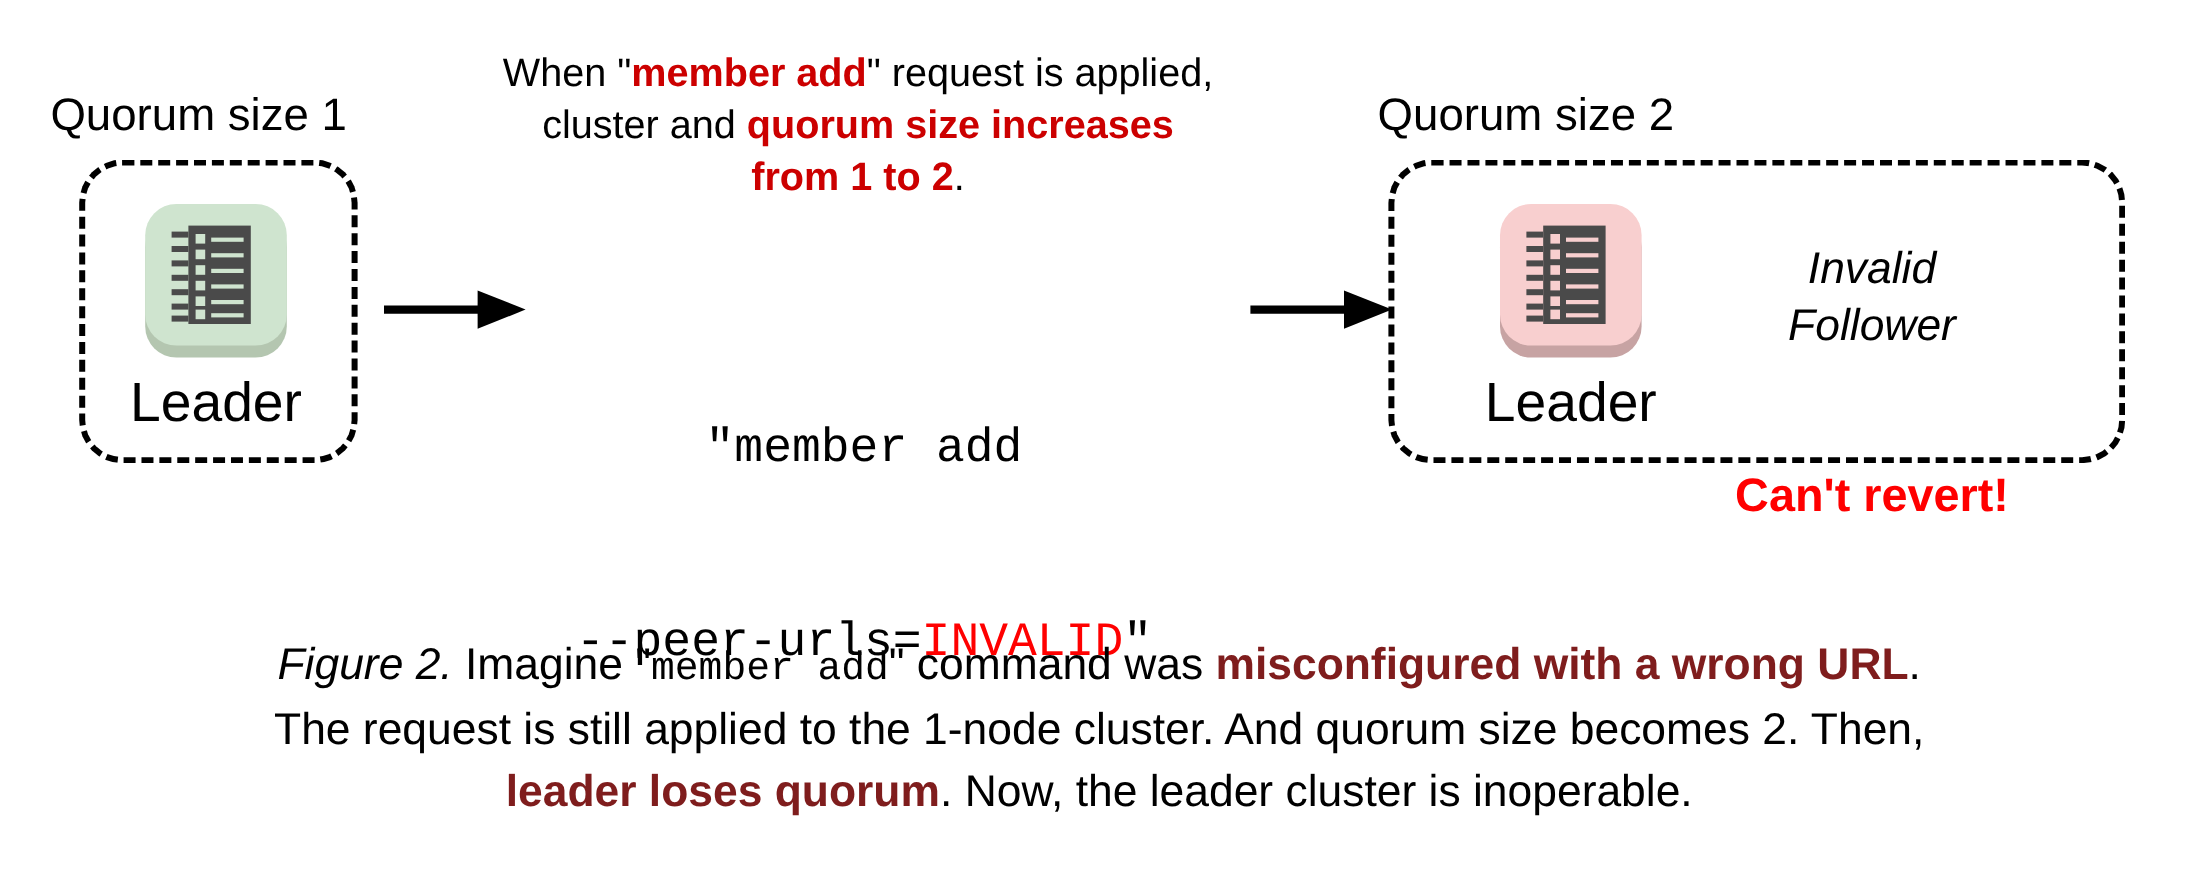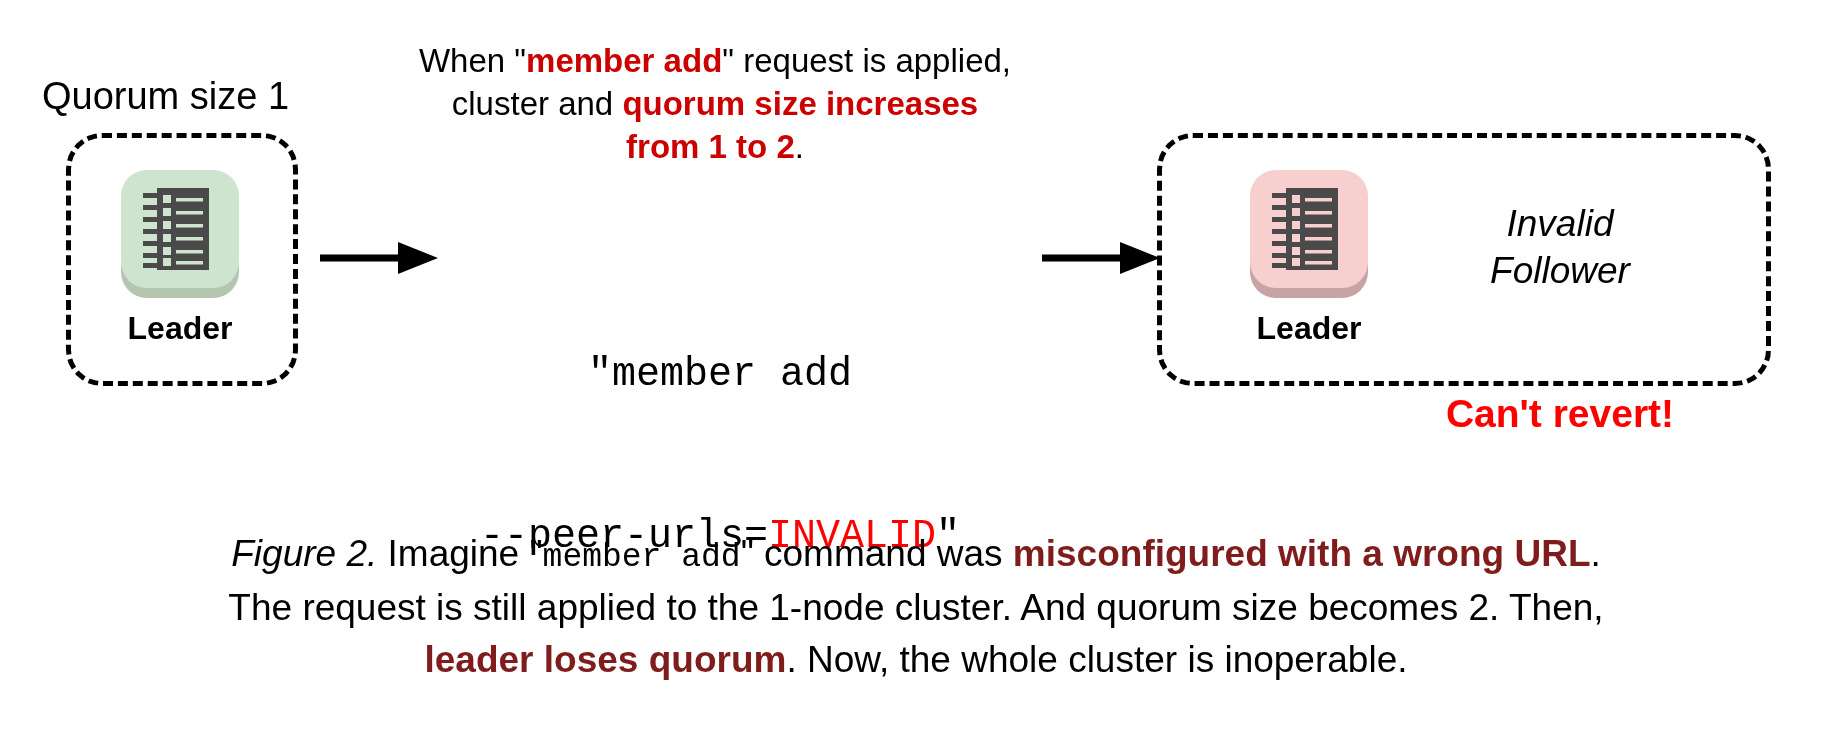--- a/index.html
+++ b/index.html
@@ -63,24 +63,23 @@
     top: 4px;
     width: 118px;
     height: 118px;
     border-radius: 26px;
   }
   .node-label {
     position: absolute;
     top: 146px;
     left: 50%;
     transform: translateX(-50%);
-    font-size: 32px;
+    font-size: 46px;
     line-height: 1;
     white-space: nowrap;
-    font-weight: bold;
   }
   .node svg { position: absolute; left: 3px; top: 4px; }
 
   
   .command {
     font-family: "Liberation Mono", "DejaVu Sans Mono", monospace;
     font-size: 40px;
     line-height: 1.35;
     text-align: center;
     white-space: pre;
@@ -194,20 +193,21 @@
   <div class="abs command" style="left:440px; top:240px; width:560px;">
     <div>"member add</div>
     <div><span>--peer-urls=</span><span class="invalid">INVALID</span><span>"</span></div>
   </div>
 
   <svg class="arrow" style="left:1040px; top:236px;" width="124" height="44">
     <line x1="2" y1="22" x2="86" y2="22" stroke="#000" stroke-width="7"></line>
     <polygon points="80,6 120,22 80,38" fill="#000"></polygon>
   </svg>
 
+  <div class="abs cluster-title" style="left:1148px; top:77px;">Quorum size 2</div>
 
   <div class="abs cluster-box" style="left:1157px; top:133px; width:614px; height:253px;"></div>
 
   <div class="node" style="left:1247px; top:166px;">
     <div class="node-shadow" style="background:#c7a3a3;"></div>
     <div class="node-tile" style="background:#f8cfcf;"></div>
     <svg width="118" height="118" viewBox="0 0 118 118">
       <g fill="#4a4a4a">
         <rect x="36" y="18" width="52" height="82"></rect>
         <rect x="22" y="23" width="14" height="5"></rect>
@@ -239,16 +239,16 @@
   <div class="abs note-italic" style="left:1410px; top:200px; width:300px;">
     <div>Invalid</div>
     <div>Follower</div>
   </div>
 
   <div class="abs note-warning" style="left:1410px; top:392px; width:300px;">Can't revert!</div>
 
   <div class="caption" style="top:528px;">
     <span class="caption-line"><span class="fig">Figure 2.</span><span> Imagine "</span><span class="mono">member add</span><span>" command was </span><span class="hl">misconfigured with a wrong URL</span><span>.</span></span>
     <span class="caption-line">The request is still applied to the 1-node cluster. And quorum size becomes 2. Then,</span>
-    <span class="caption-line"><span class="hl">leader loses quorum</span><span>. Now, the whole cluster is inoperable.</span></span>
+    <span class="caption-line"><span class="hl">leader loses quorum</span><span>. Now, the leader cluster is inoperable.</span></span>
   </div>
 
 </div>
 
 </body></html>

